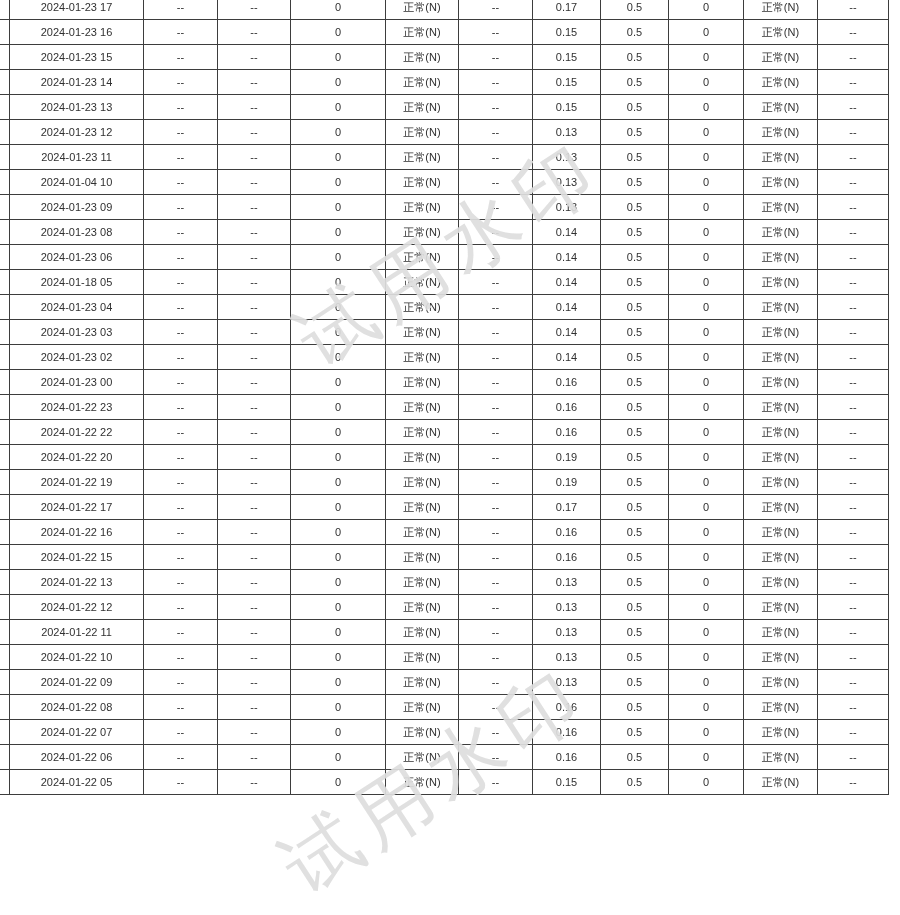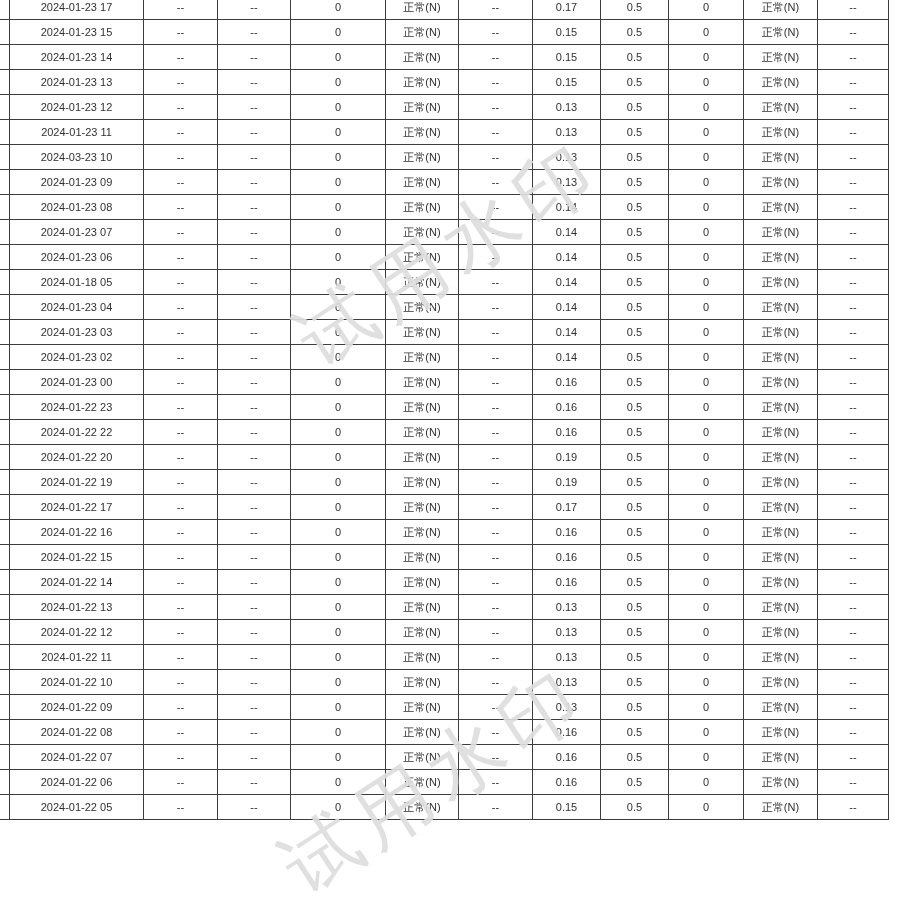--- a/index.html
+++ b/index.html
@@ -81,20 +81,34 @@
           <td>正常(N)</td>
           <td>--</td>
           <td>0.17</td>
           <td>0.5</td>
           <td>0</td>
           <td>正常(N)</td>
           <td>--</td>
         </tr>
         <tr>
           <td></td>
+          <td>2024-01-23 16</td>
+          <td>--</td>
+          <td>--</td>
+          <td>0</td>
+          <td>正常(N)</td>
+          <td>--</td>
+          <td>0.15</td>
+          <td>0.5</td>
+          <td>0</td>
+          <td>正常(N)</td>
+          <td>--</td>
+        </tr>
+        <tr>
+          <td></td>
           <td>2024-01-23 15</td>
           <td>--</td>
           <td>--</td>
           <td>0</td>
           <td>正常(N)</td>
           <td>--</td>
           <td>0.15</td>
           <td>0.5</td>
           <td>0</td>
           <td>正常(N)</td>
@@ -151,21 +165,21 @@
           <td>正常(N)</td>
           <td>--</td>
           <td>0.13</td>
           <td>0.5</td>
           <td>0</td>
           <td>正常(N)</td>
           <td>--</td>
         </tr>
         <tr>
           <td></td>
-          <td>2024-03-23 10</td>
+          <td>2024-01-04 10</td>
           <td>--</td>
           <td>--</td>
           <td>0</td>
           <td>正常(N)</td>
           <td>--</td>
           <td>0.13</td>
           <td>0.5</td>
           <td>0</td>
           <td>正常(N)</td>
           <td>--</td>
@@ -193,104 +207,90 @@
           <td>正常(N)</td>
           <td>--</td>
           <td>0.14</td>
           <td>0.5</td>
           <td>0</td>
           <td>正常(N)</td>
           <td>--</td>
         </tr>
         <tr>
           <td></td>
-          <td>2024-01-23 07</td>
+          <td>2024-01-23 06</td>
           <td>--</td>
           <td>--</td>
           <td>0</td>
           <td>正常(N)</td>
           <td>--</td>
           <td>0.14</td>
           <td>0.5</td>
           <td>0</td>
           <td>正常(N)</td>
           <td>--</td>
         </tr>
         <tr>
           <td></td>
-          <td>2024-01-23 06</td>
+          <td>2024-01-18 05</td>
           <td>--</td>
           <td>--</td>
           <td>0</td>
           <td>正常(N)</td>
           <td>--</td>
           <td>0.14</td>
           <td>0.5</td>
           <td>0</td>
           <td>正常(N)</td>
           <td>--</td>
         </tr>
         <tr>
           <td></td>
-          <td>2024-01-18 05</td>
+          <td>2024-01-23 04</td>
           <td>--</td>
           <td>--</td>
           <td>0</td>
           <td>正常(N)</td>
           <td>--</td>
           <td>0.14</td>
           <td>0.5</td>
           <td>0</td>
           <td>正常(N)</td>
           <td>--</td>
         </tr>
         <tr>
           <td></td>
-          <td>2024-01-23 04</td>
+          <td>2024-01-23 03</td>
           <td>--</td>
           <td>--</td>
           <td>0</td>
           <td>正常(N)</td>
           <td>--</td>
           <td>0.14</td>
           <td>0.5</td>
           <td>0</td>
           <td>正常(N)</td>
           <td>--</td>
         </tr>
         <tr>
           <td></td>
-          <td>2024-01-23 03</td>
+          <td>2024-01-23 02</td>
           <td>--</td>
           <td>--</td>
           <td>0</td>
           <td>正常(N)</td>
           <td>--</td>
           <td>0.14</td>
           <td>0.5</td>
           <td>0</td>
           <td>正常(N)</td>
           <td>--</td>
         </tr>
         <tr>
           <td></td>
-          <td>2024-01-23 02</td>
-          <td>--</td>
-          <td>--</td>
-          <td>0</td>
-          <td>正常(N)</td>
-          <td>--</td>
-          <td>0.14</td>
-          <td>0.5</td>
-          <td>0</td>
-          <td>正常(N)</td>
-          <td>--</td>
-        </tr>
-        <tr>
-          <td></td>
           <td>2024-01-23 00</td>
           <td>--</td>
           <td>--</td>
           <td>0</td>
           <td>正常(N)</td>
           <td>--</td>
           <td>0.16</td>
           <td>0.5</td>
           <td>0</td>
           <td>正常(N)</td>
@@ -376,34 +376,20 @@
           <td>--</td>
           <td>0.16</td>
           <td>0.5</td>
           <td>0</td>
           <td>正常(N)</td>
           <td>--</td>
         </tr>
         <tr>
           <td></td>
           <td>2024-01-22 15</td>
-          <td>--</td>
-          <td>--</td>
-          <td>0</td>
-          <td>正常(N)</td>
-          <td>--</td>
-          <td>0.16</td>
-          <td>0.5</td>
-          <td>0</td>
-          <td>正常(N)</td>
-          <td>--</td>
-        </tr>
-        <tr>
-          <td></td>
-          <td>2024-01-22 14</td>
           <td>--</td>
           <td>--</td>
           <td>0</td>
           <td>正常(N)</td>
           <td>--</td>
           <td>0.16</td>
           <td>0.5</td>
           <td>0</td>
           <td>正常(N)</td>
           <td>--</td>

